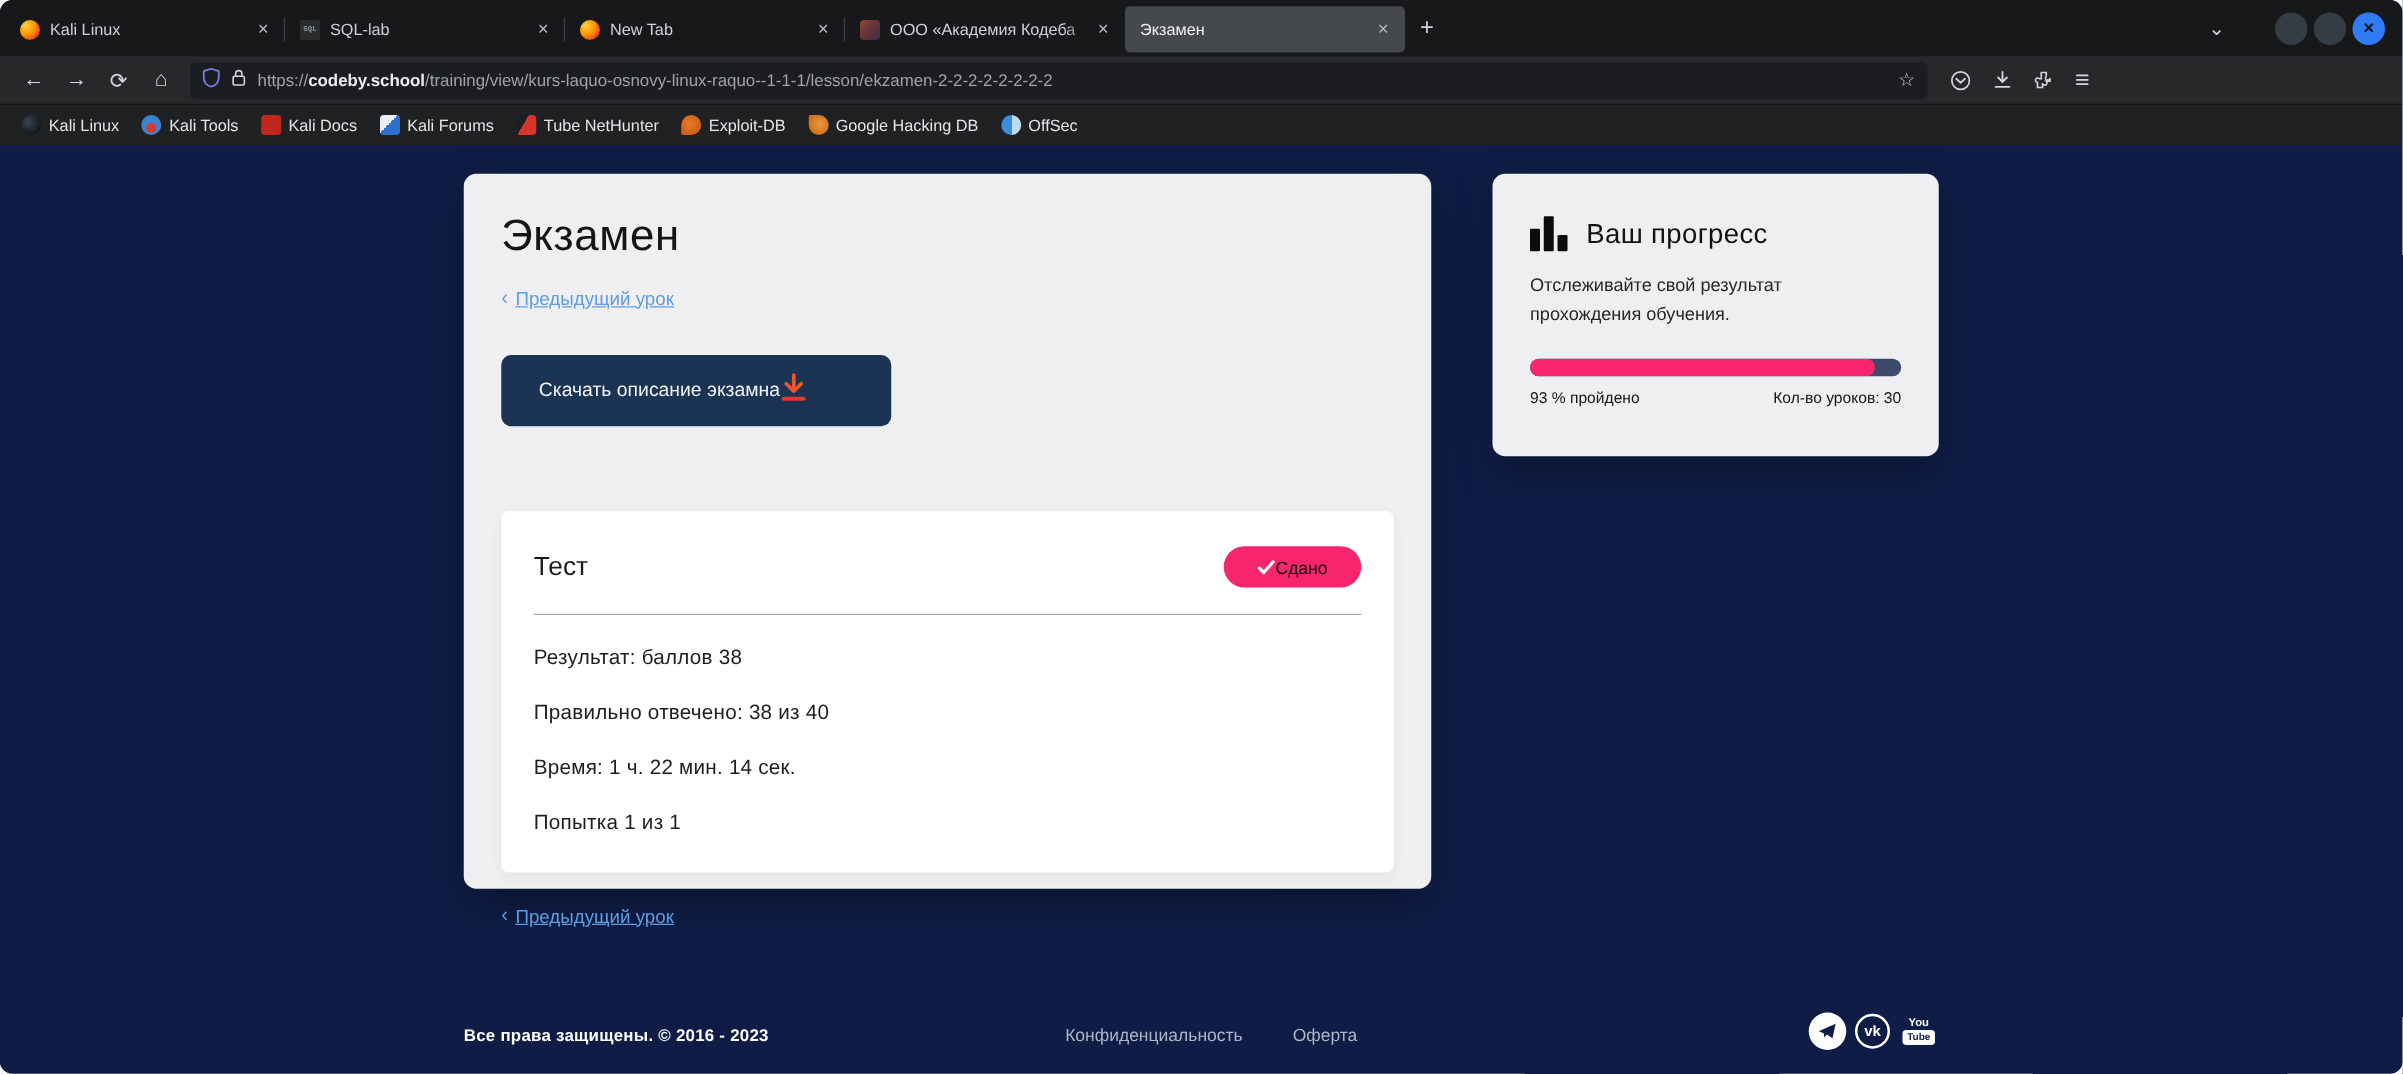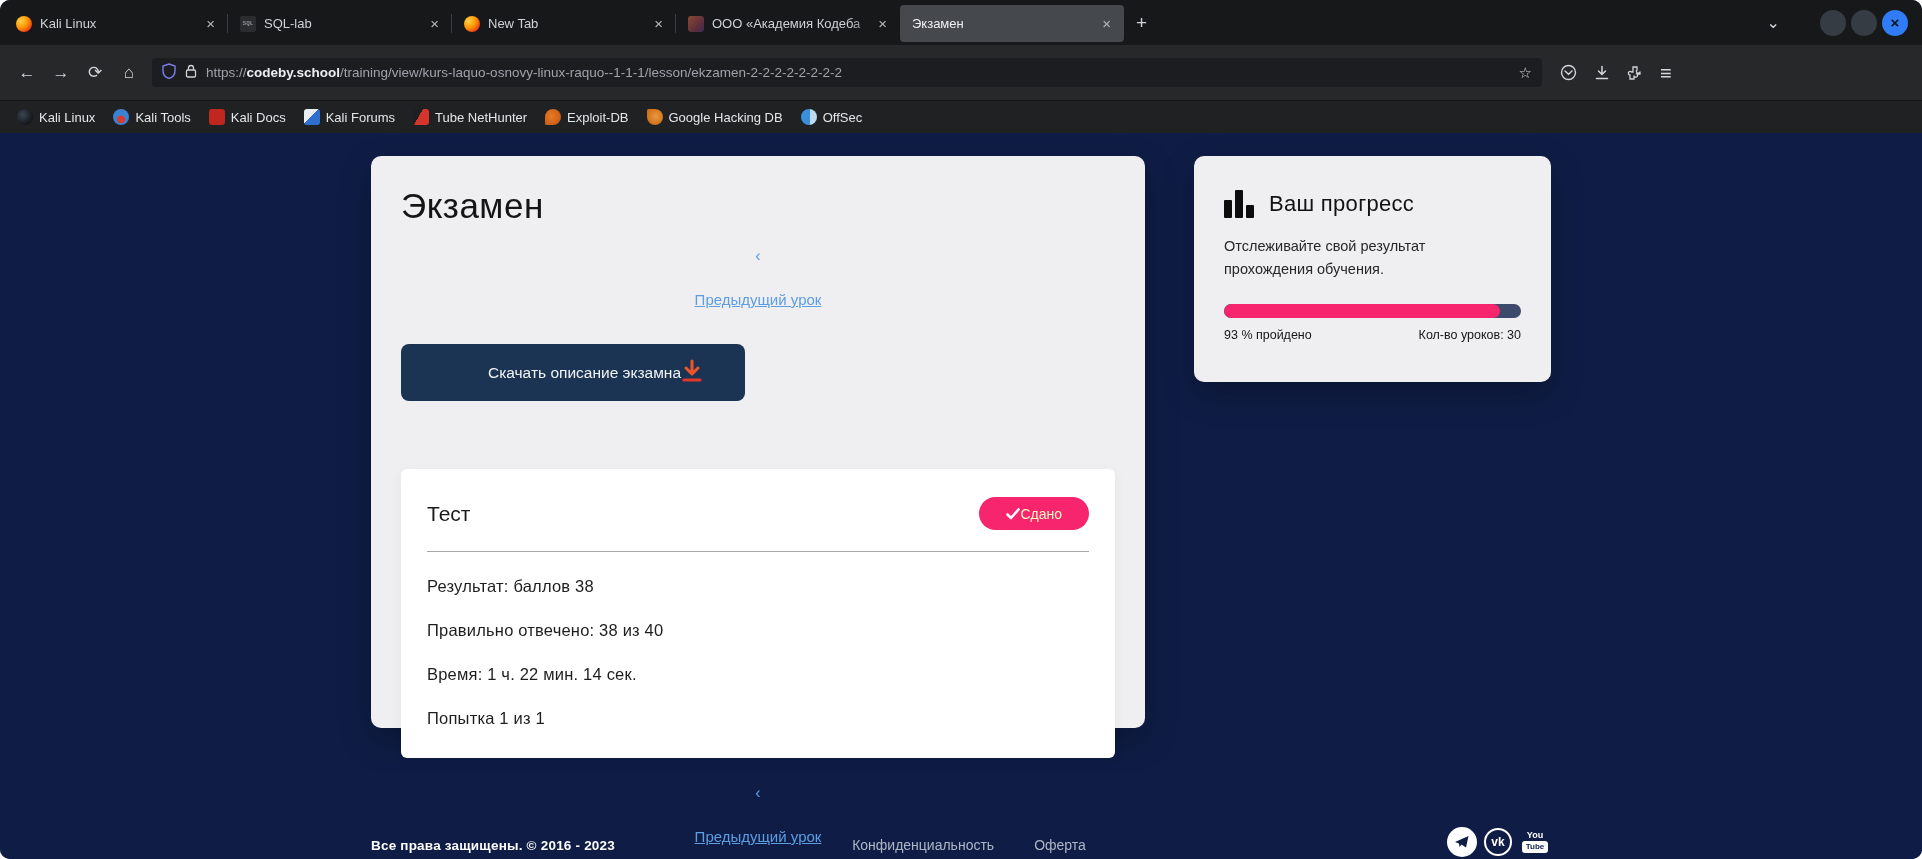--- a/index.html
+++ b/index.html
@@ -25,21 +25,21 @@
   .i-close::before{ content:"×"; }
   .newtab-btn{ color:#cfd2d6; font-size:19px; padding:4px 12px; }
   .i-plus::before{ content:"+"; }
   .tabbar-spacer{ flex:1; }
   .i-chevdown::before{ content:"⌄"; }
   .tablist-btn{ color:#cfd2d6; font-size:16px; margin-right:40px; }
   .win-controls{ display:flex; align-items:center; gap:5px; margin-right:14px; }
   .win-dot{ width:26px; height:26px; border-radius:50%; background:#363c44; display:flex; align-items:center; justify-content:center; }
   .win-dot.close{ background:#2f7cf6; color:#10131a; font-size:15px; font-weight:bold; }
   
-  .toolbar{ height:56px; background:#26282a; display:flex; align-items:center; flex-shrink:0; padding:0 10px; border-bottom:1px solid #121314;}
+  .toolbar{ height:39px; background:#26282a; display:flex; align-items:center; flex-shrink:0; padding:0 10px; border-bottom:1px solid #121314;}
   .navbtn{ color:#d2d5d9; font-size:17px; width:34px; text-align:center; }
   .i-back::before{content:"←"} .i-fwd::before{content:"→"} .i-reload::before{content:"⟳"} .i-home::before{content:"⌂"}
   .urlbar{ flex:1; height:29px; margin:0 10px 0 6px; background:#1b1d21; border-radius:4px; display:flex; align-items:center; padding:0 10px; max-width:1390px; }
   .urlbar .shield{ margin-right:9px; }
   .urlbar .lock{ margin-right:9px; }
   .url-text{ flex:1; font-size:13.5px; color:#9fa3ab; white-space:nowrap; overflow:hidden; }
   .url-text b{ color:#eceef0; font-weight:bold; }
   .i-star::before{ content:"☆"; }
   .star-btn{ color:#d2d5d9; font-size:15px; }
   .tool-icons{ display:flex; align-items:center; gap:17px; margin-left:8px; margin-right:4px; }
@@ -56,32 +56,32 @@
   .bi-forums{ background:linear-gradient(135deg,#e8eef4 45%, #2e6fd0 45%); }
   .bi-nethunter{ background:linear-gradient(120deg,#1c1f24 40%, #d6352c 40%); }
   .bi-exploit{ background:radial-gradient(circle at 40% 45%, #e87b24, #c95d17 75%); border-radius:50% 50% 50% 10%; }
   .bi-ghdb{ background:radial-gradient(circle at 55% 45%, #e89a3c, #cf6d1a 75%); border-radius:10% 50% 50% 50%; }
   .bi-offsec{ background:linear-gradient(90deg,#3a8fdb 55%, #bcd9ef 55%); border-radius:50%; }
   
   .content{ flex:1; position:relative; background:#0f1d46; }
   .main-card{ position:absolute; left:371px; top:23px; width:774px; height:572px; background:#efeff2;
               border-radius:10px; padding:30px 30px; box-shadow:0 12px 32px rgba(0,0,0,.28); }
   .page-h1{ font-size:35px; font-weight:500; color:#151515; letter-spacing:.5px; }
-  .prev-link{ display:flex; align-items:center; gap:26px; margin-top:21px; color:#5d9de2; font-size:15px;flex-direction:column; }
+  .prev-link{ display:flex; align-items:center; gap:6px; margin-top:21px; color:#5d9de2; font-size:15px; }
   .i-chevL::before{ content:"‹"; }
   .prev-chev{ font-size:16px; color:#5d9de2; }
   .prev-text{ text-decoration:underline; cursor:pointer; }
-  .dl-btn{ margin-top:36px; width:344px; height:57px; background:#1b3453; border:none; border-radius:8px;
+  .dl-btn{ margin-top:36px; width:312px; height:57px; background:#1b3453; border:none; border-radius:8px;
            display:flex; align-items:center; color:#f2f3f5; font-size:15.5px; font-family:inherit;
-           padding:0 42px 0 30px; cursor:pointer; justify-content:flex-end; }
+           padding:0 42px 0 30px; cursor:pointer; justify-content:flex-start; }
   .test-card{ margin-top:68px; background:#fff; border-radius:6px; padding:28px 26px 30px;
               box-shadow:0 3px 12px rgba(0,0,0,.05); }
   .test-head{ display:flex; align-items:center; justify-content:space-between; }
   .test-title{ font-size:21px; color:#1a1a1a; font-weight:500; }
-  .badge{ background:#f6256d; color:#fef9c3; font-size:14px; border-radius:18px; height:33px; padding:0 27px;
+  .badge{ background:#f6256d; color:#000000; font-size:14px; border-radius:18px; height:33px; padding:0 27px;
           display:flex; align-items:center; gap:0; }
   .test-hr{ border:none; border-top:1px solid #a8a8ab; margin-top:21px; }
   .result-line{ font-size:16.5px; color:#1e1e1e; margin-top:25px; letter-spacing:.2px; }
   .result-line:first-of-type{ margin-top:29px; }
   .prev-link.bottom{ margin-top:26px; }
   
   .progress-card{ position:absolute; left:1194px; top:23px; width:357px; height:226px; background:#efeff2;
                   border-radius:10px; padding:28px 30px; box-shadow:0 12px 32px rgba(0,0,0,.28); }
   .prog-head{ display:flex; align-items:center; gap:15px; margin-top:6px; }
   .chart-icon{ display:flex; align-items:flex-end; gap:3px; height:28px; }

